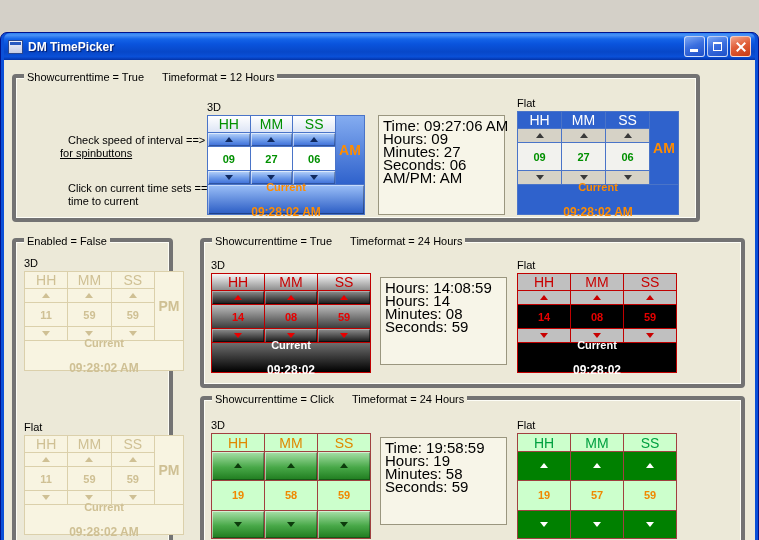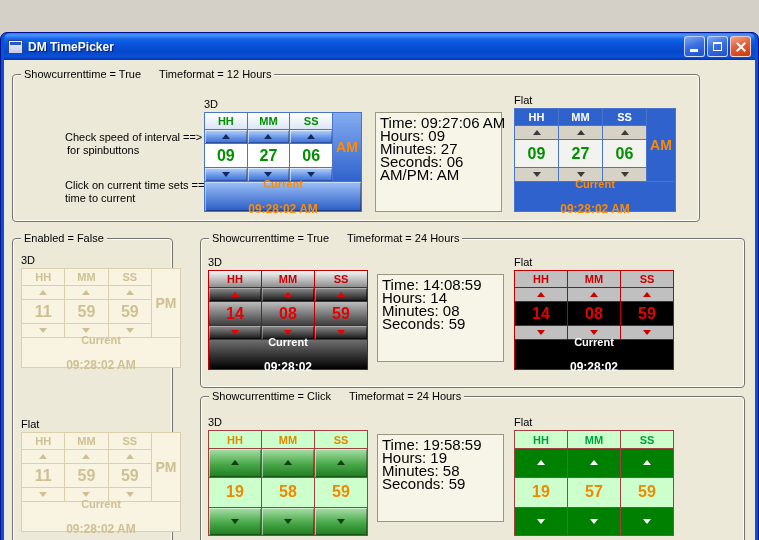--- a/index.html
+++ b/index.html
@@ -20,39 +20,39 @@
   .btn-close{background:linear-gradient(160deg,#f2a58c,#e1603a 45%,#c93a12);}
   .ic-min{position:absolute;left:5px;bottom:4px;width:8px;height:3px;background:#fff;}
   .ic-max{width:9px;height:9px;border:1px solid #fff;border-top-width:2px;}
   .ic-close{position:relative;width:12px;height:12px;}
   .ic-close::before,.ic-close::after{content:"";position:absolute;left:0;top:5px;width:12px;height:2px;background:#fff;}
   .ic-close::before{transform:rotate(45deg);}
   .ic-close::after{transform:rotate(-45deg);}
 
   .client{position:relative;height:508px;background:var(--c-client_bg,#ece9d8);overflow:hidden;}
 
-  .grp{position:absolute;border:1px solid #737373;border-radius:4px;box-shadow:inset 0 0 0 1px #fdfdf6;}
+  .grp{position:absolute;border:4px solid #737373;border-radius:4px;box-shadow:inset 0 0 0 1px #fdfdf6;}
   .legend{position:absolute;top:-7px;left:8px;background:var(--c-client_bg,#ece9d8);padding:0 3px;
           font-size:11px;color:#000;white-space:nowrap;}
   .legend .l2{margin-left:18px;}
   .hint,.slabel{position:absolute;font-size:11px;color:#000;white-space:nowrap;}
 
   .panel{position:absolute;background:#f7f5e8;border:1px solid #9a967f;padding:3px 4px;
          font-size:15px;line-height:13px;color:#000;}
   .panel div{white-space:nowrap;}
 
   
   .pk{position:absolute;display:grid;gap:1px;padding:1px;background:var(--grid,#555);}
   .p12{grid-template-columns:1fr 1fr 1fr 28px;}
   .p24{grid-template-columns:1fr 1fr 1fr;}
   .rows-a{grid-template-rows:16px 13px 1fr 13px 29px;}
   .rows-b{grid-template-rows:17px 1fr 29px 1fr;}
   .pk>div{display:flex;align-items:center;justify-content:center;min-width:0;min-height:0;}
-  .h{font-size:11px;font-weight:bold;}
-  .vv{font-size:16px;font-weight:bold;}
+  .h{font-size:14px;font-weight:normal;}
+  .vv{font-size:11px;font-weight:bold;}
   .am{grid-column:4;grid-row:1/5;font-size:14px;font-weight:bold;}
   .cur{grid-column:1/-1;grid-row:5;flex-direction:column;gap:12px;line-height:13px;}
   .cl{font-size:11px;font-weight:bold;}
   .ct{font-size:12px;font-weight:bold;}
   .tu{width:0;height:0;border-left:4px solid transparent;border-right:4px solid transparent;border-bottom:5px solid currentColor;}
   .td{width:0;height:0;border-left:4px solid transparent;border-right:4px solid transparent;border-top:5px solid currentColor;}
   .sp{cursor:pointer;}
 
   
   .v-blue3d{--grid:#4a74c8;}
@@ -119,21 +119,21 @@
     </span>
   </div>
 
   <div class="client">
 
     <div class="grp" style="left:8px;top:14px;width:688px;height:148px;">
       <div class="legend">
         <span class="l1">Showcurrenttime = True</span><span class="l2">Timeformat = 12 Hours</span>
       </div>
       <div class="hint" style="left:52px;top:56px;">Check speed of interval ==&gt;</div>
-      <div class="hint" style="left:54px;top:69px;">for spinbuttons</div>
+      <div class="hint" style="left:44px;top:69px;text-decoration:underline;">for spinbuttons</div>
       <div class="hint" style="left:52px;top:104px;">Click on current time sets ==&gt;</div>
       <div class="hint" style="left:52px;top:117px;">time to current</div>
 
       <div class="slabel" style="left:191px;top:23px;">3D</div>
       <div class="pk p12 rows-a v-blue3d" style="left:191px;top:37px;width:158px;height:100px;">
         <div class="am">AM</div>
         <div class="h">HH</div>
         <div class="h">MM</div>
         <div class="h">SS</div>
         <div class="sp">
@@ -308,21 +308,21 @@
         <div class="sp">
             <i class="td"></i>
           </div>
         <div class="cur">
           <span class="cl">Current</span>
           <span class="ct">09:28:02</span>
         </div>
       </div>
 
       <div class="panel" style="left:176px;top:35px;width:127px;height:88px;">
-        <div>Time: 14:08:59</div>
+        <div>Hours: 14:08:59</div>
         <div>Hours: 14</div>
         <div>Minutes: 08</div>
         <div>Seconds: 59</div>
       </div>
 
       <div class="slabel" style="left:313px;top:17px;">Flat</div>
       <div class="pk p24 rows-a v-darkflat" style="left:313px;top:31px;width:160px;height:100px;">
         <div class="h">HH</div>
         <div class="h">MM</div>
         <div class="h">SS</div>

